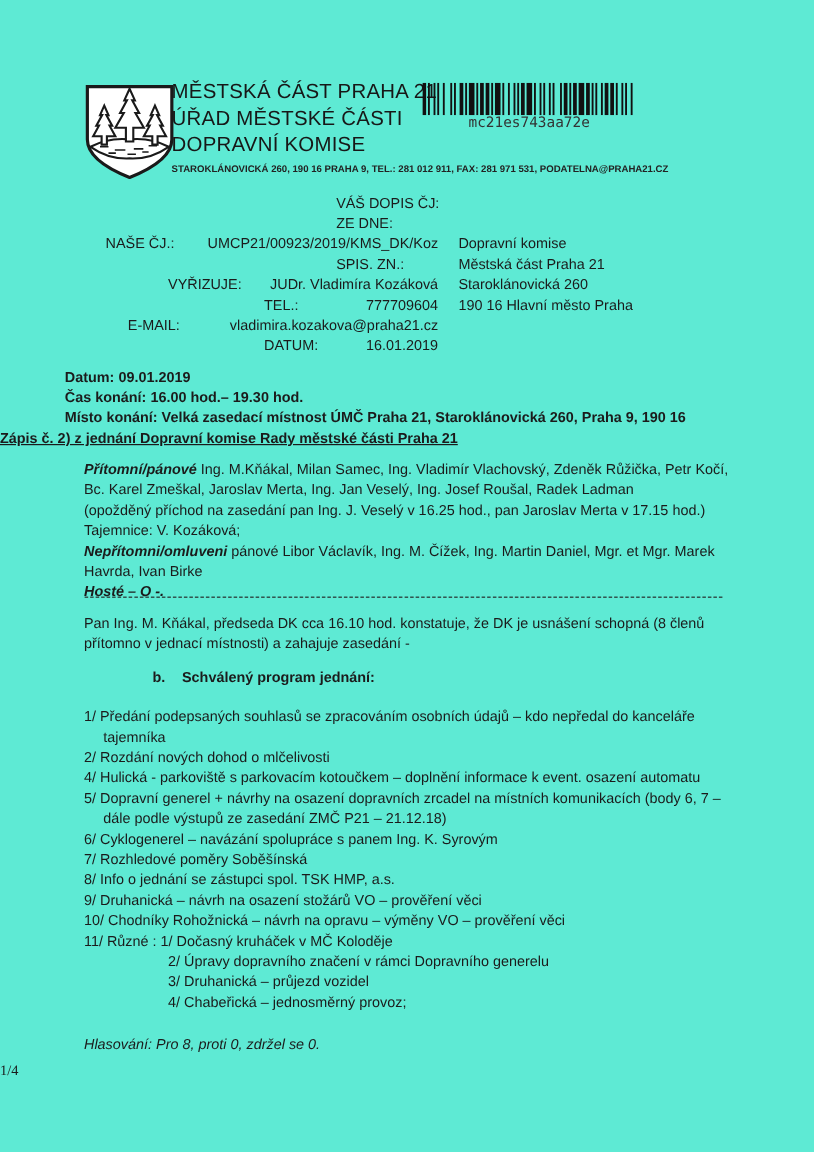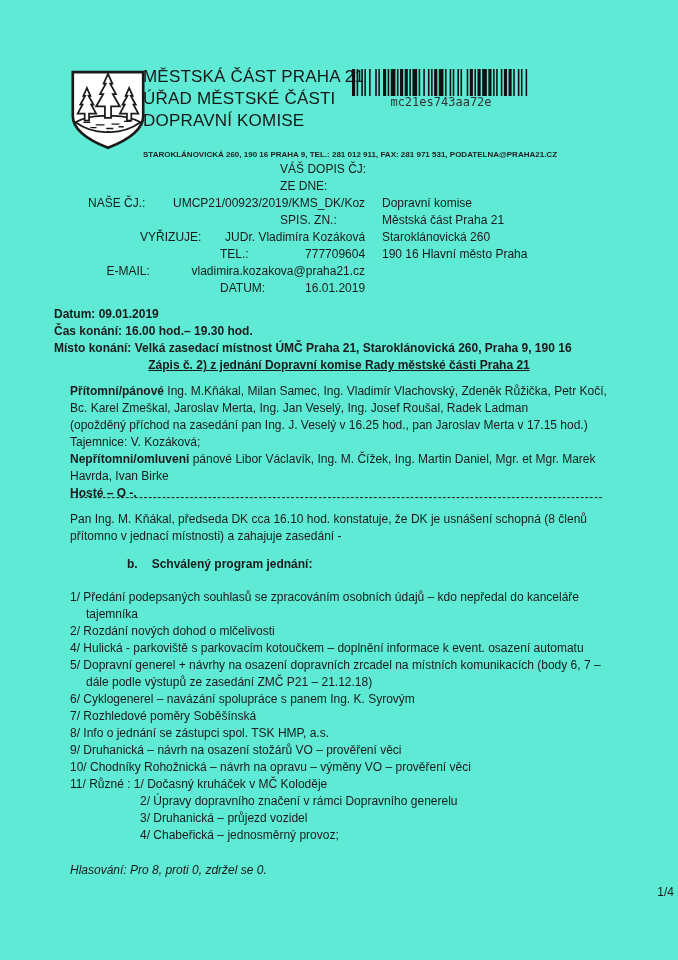--- a/index.html
+++ b/index.html
@@ -3,53 +3,53 @@
 <meta charset="utf-8">
 <style>
   html,body{margin:0;padding:0;background:#e8e8e8;}
   .page{
     position:relative;width:678px;height:960px;background:#5eead4;overflow:hidden;
     font-family:"Liberation Sans",sans-serif;color:#1b1b1b;font-size:12px;line-height:17px;
     margin:0 auto;
   }
   .abs{position:absolute;}
   .nw{white-space:nowrap;}
-  .b{font-weight:700;}
+  .b{font-weight:700;font-style:italic;}
   
   .logo{left:64px;top:66px;width:88px;height:88px;}
   .org{left:143px;top:66px;}
   .org-line{font-size:17px;line-height:22px;letter-spacing:0.2px;white-space:nowrap;color:#171717;}
-  .contact{font-size:8px;font-weight:700;line-height:10px;margin-top:18px;white-space:nowrap;color:#222;}
+  .contact{font-size:8px;font-weight:700;line-height:10px;margin-top:4px;white-space:nowrap;color:#222;}
   .barcode{left:352px;top:69px;width:178px;}
   .barcode svg{display:block;}
   .barcode-label{font-size:12px;line-height:12px;text-align:center;color:#333;font-family:"DejaVu Sans Mono",monospace;}
   
   .ref{left:88px;top:161px;}
   .ref-row{display:flex;height:17px;white-space:nowrap;justify-content:flex-end;}
   .ref-label{width:85px;flex:0 0 85px;}
   .addressee{left:382px;top:195px;}
   
   .meeting{left:54px;top:306px;font-weight:700;}
-  .doc-title{left:0;top:357px;width:678px;text-align:center;font-weight:700;text-decoration:underline;}
+  .doc-title{left:0;top:357px;width:678px;font-weight:700;text-decoration:underline;}
   
   .attendance{left:70px;top:383px;}
   
   .sep{left:70px;top:489px;width:533px;height:17px;overflow:hidden;white-space:nowrap;letter-spacing:0.6px;color:#222;}
   
   .opening{left:70px;top:511px;}
   
   .prog-head{left:127px;top:556px;font-weight:700;white-space:nowrap;}
   .prog-head .gap{display:inline-block;width:14px;}
   .program{left:70px;top:589px;}
   .pl{white-space:nowrap;height:17px;}
   .i1{padding-left:16px;}
   .i2{padding-left:70px;}
   
   .voting{left:70px;top:862px;font-style:italic;white-space:nowrap;}
-  .pagenum{left:0;top:884px;width:674px;text-align:right;}
+  .pagenum{left:0;top:884px;width:674px;text-align:left;font-family:Liberation Serif, serif;}
 </style>
 </head>
 <body>
 
 <div class="page">
 
   <div class="abs logo">
     <svg width="88" height="88" viewBox="0 0 100 100">
       <path d="M10,7 H90 V57 Q90,77 50,93 Q10,77 10,57 Z" fill="#ffffff" stroke="#1a1a1a" stroke-width="3"></path>
       <path d="M13,64 Q30,55 50,57 Q70,55 87,64 Q70,76 50,75 Q30,76 13,64 Z" fill="#ffffff" stroke="#1a1a1a" stroke-width="2"></path>

